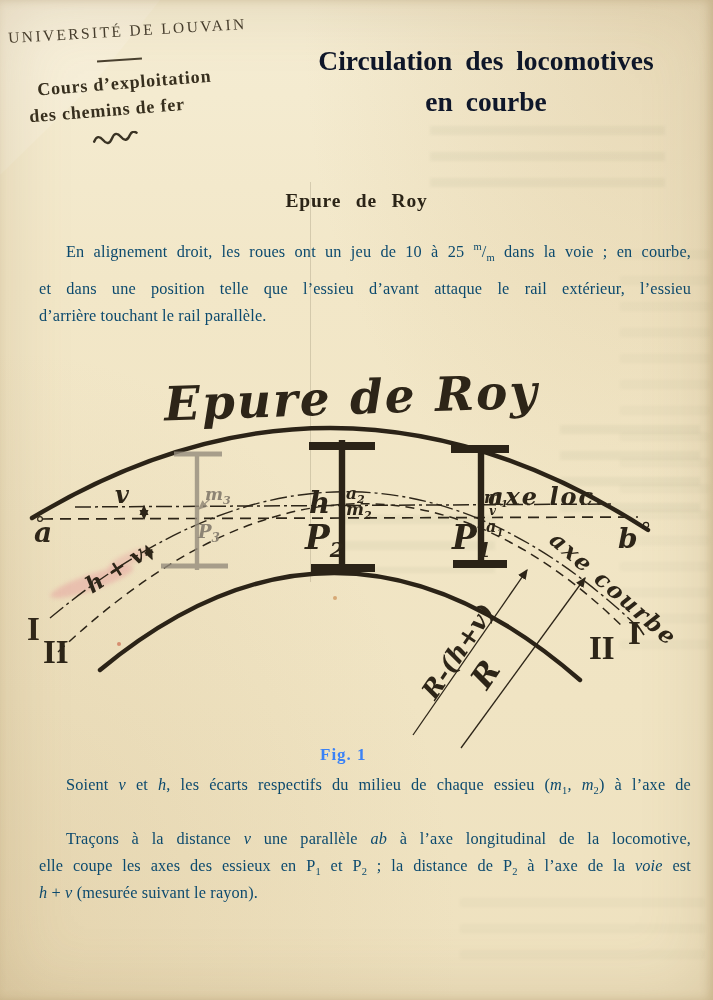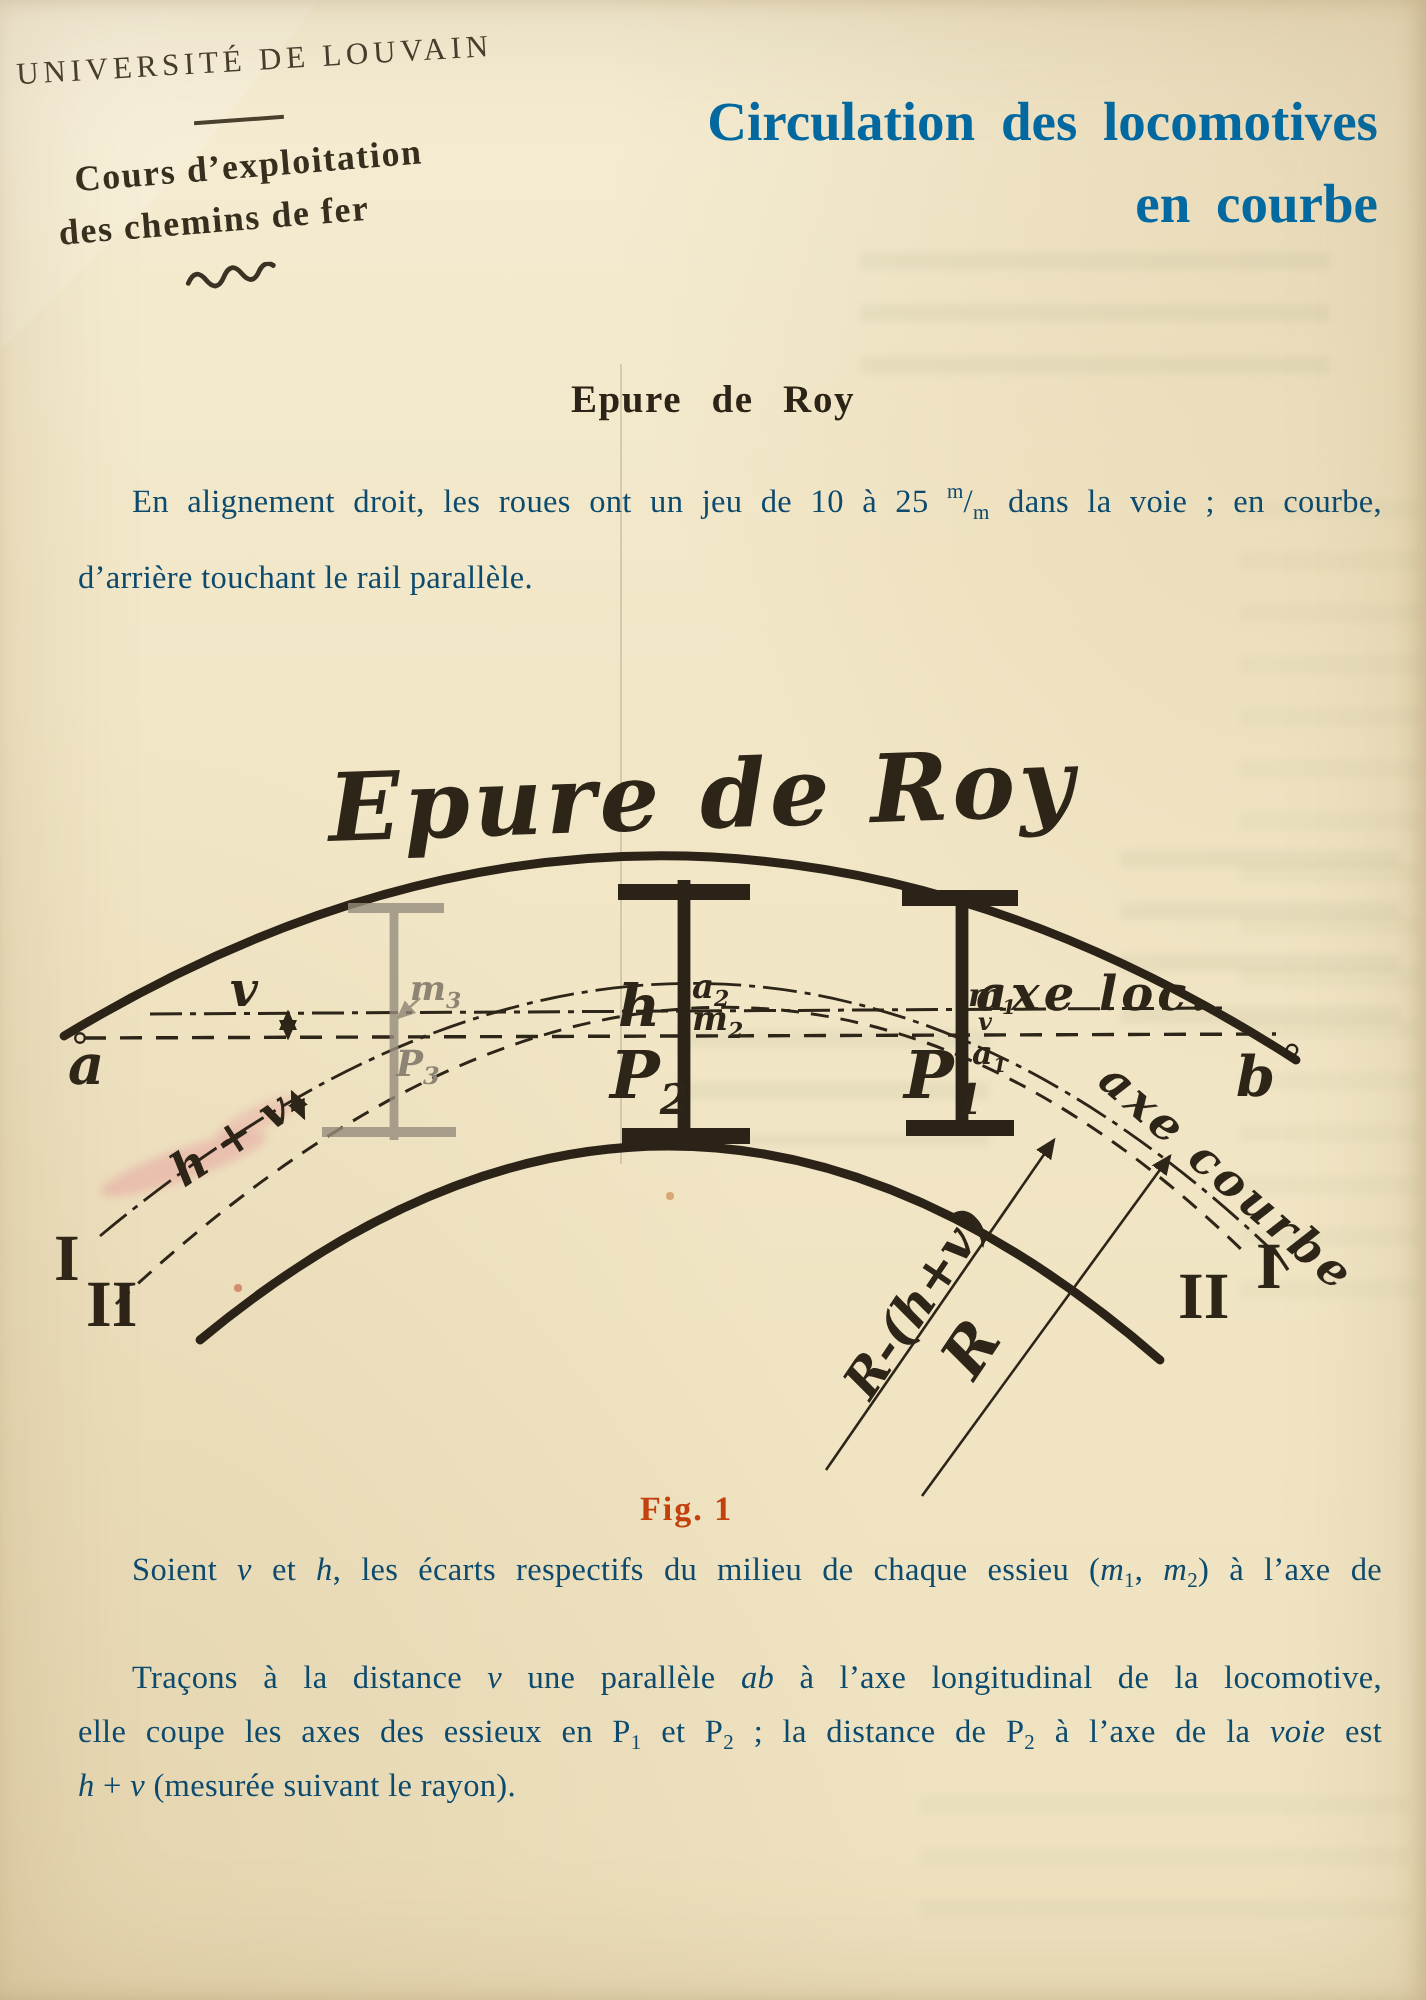--- a/index.html
+++ b/index.html
@@ -27,37 +27,37 @@
 
   .university{position:absolute;left:8px;top:22px;transform:rotate(-3.4deg);
     font-size:15.5px;letter-spacing:2.4px;color:#443c2d;white-space:nowrap;}
   .mast-rule{position:absolute;left:97px;top:59px;width:45px;height:2.2px;
     background:#49412f;transform:rotate(-4deg);}
   .course{position:absolute;left:28px;top:70px;transform:rotate(-4.6deg);
     font-size:18px;font-weight:bold;line-height:26px;letter-spacing:.8px;color:#372f1e;white-space:nowrap;}
   .course .c1{margin-left:10px;}
   .squig{position:absolute;left:92px;top:132px;transform:rotate(-4deg);}
 
-  .title{position:absolute;left:283px;top:40px;width:406px;text-align:right;
-    font-size:27.5px;font-weight:bold;line-height:41px;word-spacing:6px;color:#0369a1;}
+  .title{position:absolute;left:283px;top:40px;width:406px;text-align:center;
+    font-size:27.5px;font-weight:bold;line-height:41px;word-spacing:6px;color:#0f172a;}
   .heading{position:absolute;left:0;top:190px;width:713px;text-align:center;
     font-size:19.5px;font-weight:bold;word-spacing:9px;letter-spacing:.8px;color:#2b2417;}
 
   .para{position:absolute;left:39px;width:652px;font-size:16.3px;line-height:27px;
     color:#0c4a6e;letter-spacing:.15px;}
   .pline{text-align:justify;text-align-last:justify;height:27px;}
   .pline.plast{text-align-last:left;}
   .pline.pfirst{text-indent:27px;}
   .it{font-style:italic;}
   .sup{font-size:10.5px;vertical-align:7px;}
   .sub{font-size:10.5px;vertical-align:-3.5px;}
 
   .figwrap{position:absolute;left:0;top:352px;width:713px;height:405px;}
   .caption{position:absolute;left:320px;top:745px;font-size:17px;font-weight:bold;
-    letter-spacing:1px;color:#c2410c;}
+    letter-spacing:1px;color:#3b82f6;}
 
   .fit{font-family:"DejaVu Serif",serif;font-style:italic;font-weight:600;fill:#2d2518;}
   .frm{font-family:"Liberation Serif",serif;font-weight:700;fill:#2d2518;}
   .pen{fill:#8d8474;}
   text{user-select:none;}
 </style>
 </head>
 <body>
 
 <div class="corner"></div>
@@ -82,20 +82,21 @@
   <div>Circulation des locomotives</div>
   <div>en courbe</div>
 </div>
 
 <div class="heading">Epure de Roy</div>
 
 <div class="para" style="top:233px;">
     <div class="pline pfirst"><span>En alignement droit, les roues ont un jeu de 10 à 25 </span><span class="sup">m</span><span>/</span><span class="sub">m</span><span> dans la voie ; en courbe,</span></div>
   </div>
 <div class="para" style="top:275px;">
+    <div class="pline"><span>et dans une position telle que l’essieu d’avant attaque le rail extérieur, l’essieu</span></div>
     <div class="pline plast"><span>d’arrière touchant le rail parallèle.</span></div>
   </div>
 
 <div class="crease"></div>
 <div class="pink" style="left:48px;top:574px;width:88px;height:16px;transform:rotate(-19deg);"></div>
 <div class="pink" style="left:106px;top:553px;width:46px;height:12px;transform:rotate(-25deg);opacity:.8;"></div>
 <div class="dot" style="left:117px;top:642px;width:4px;height:4px;background:rgba(196,74,48,.55);"></div>
 <div class="dot" style="left:333px;top:596px;width:4px;height:4px;background:rgba(190,110,40,.5);"></div>
 
 <div class="figwrap">

